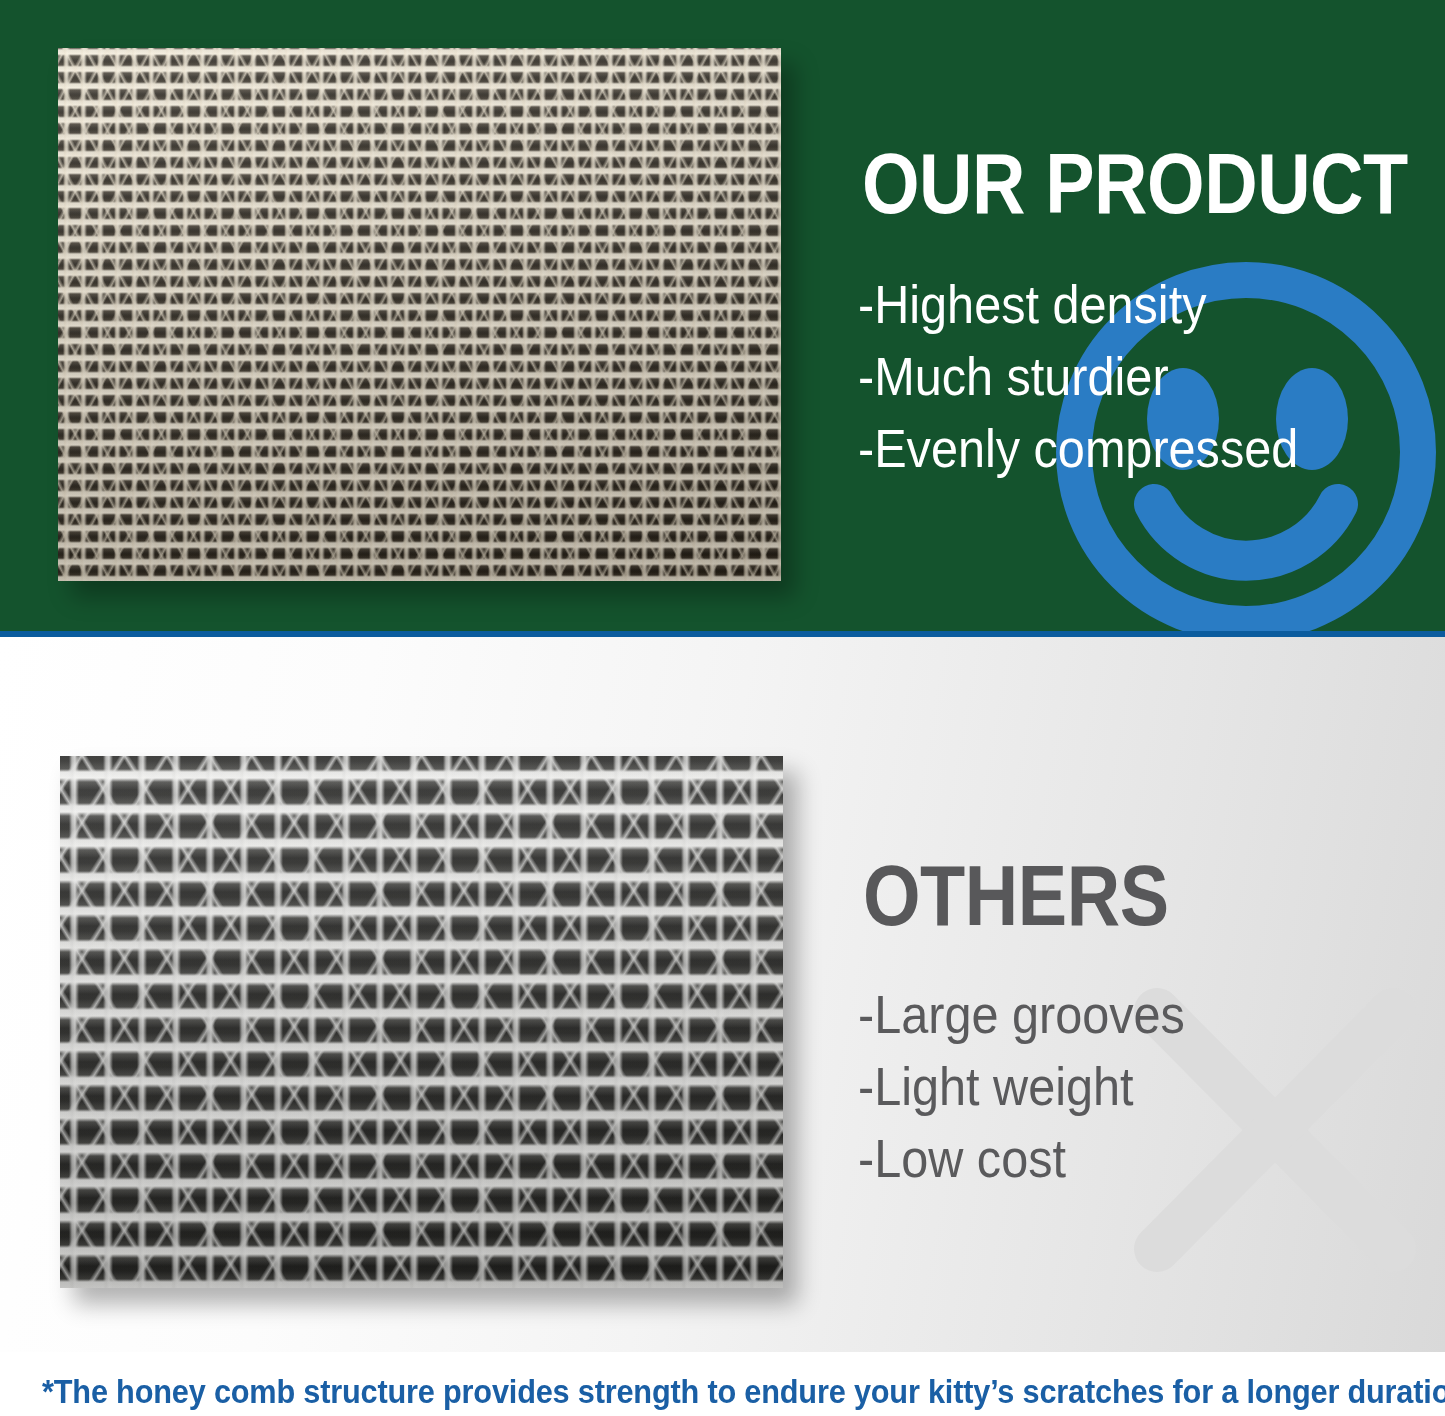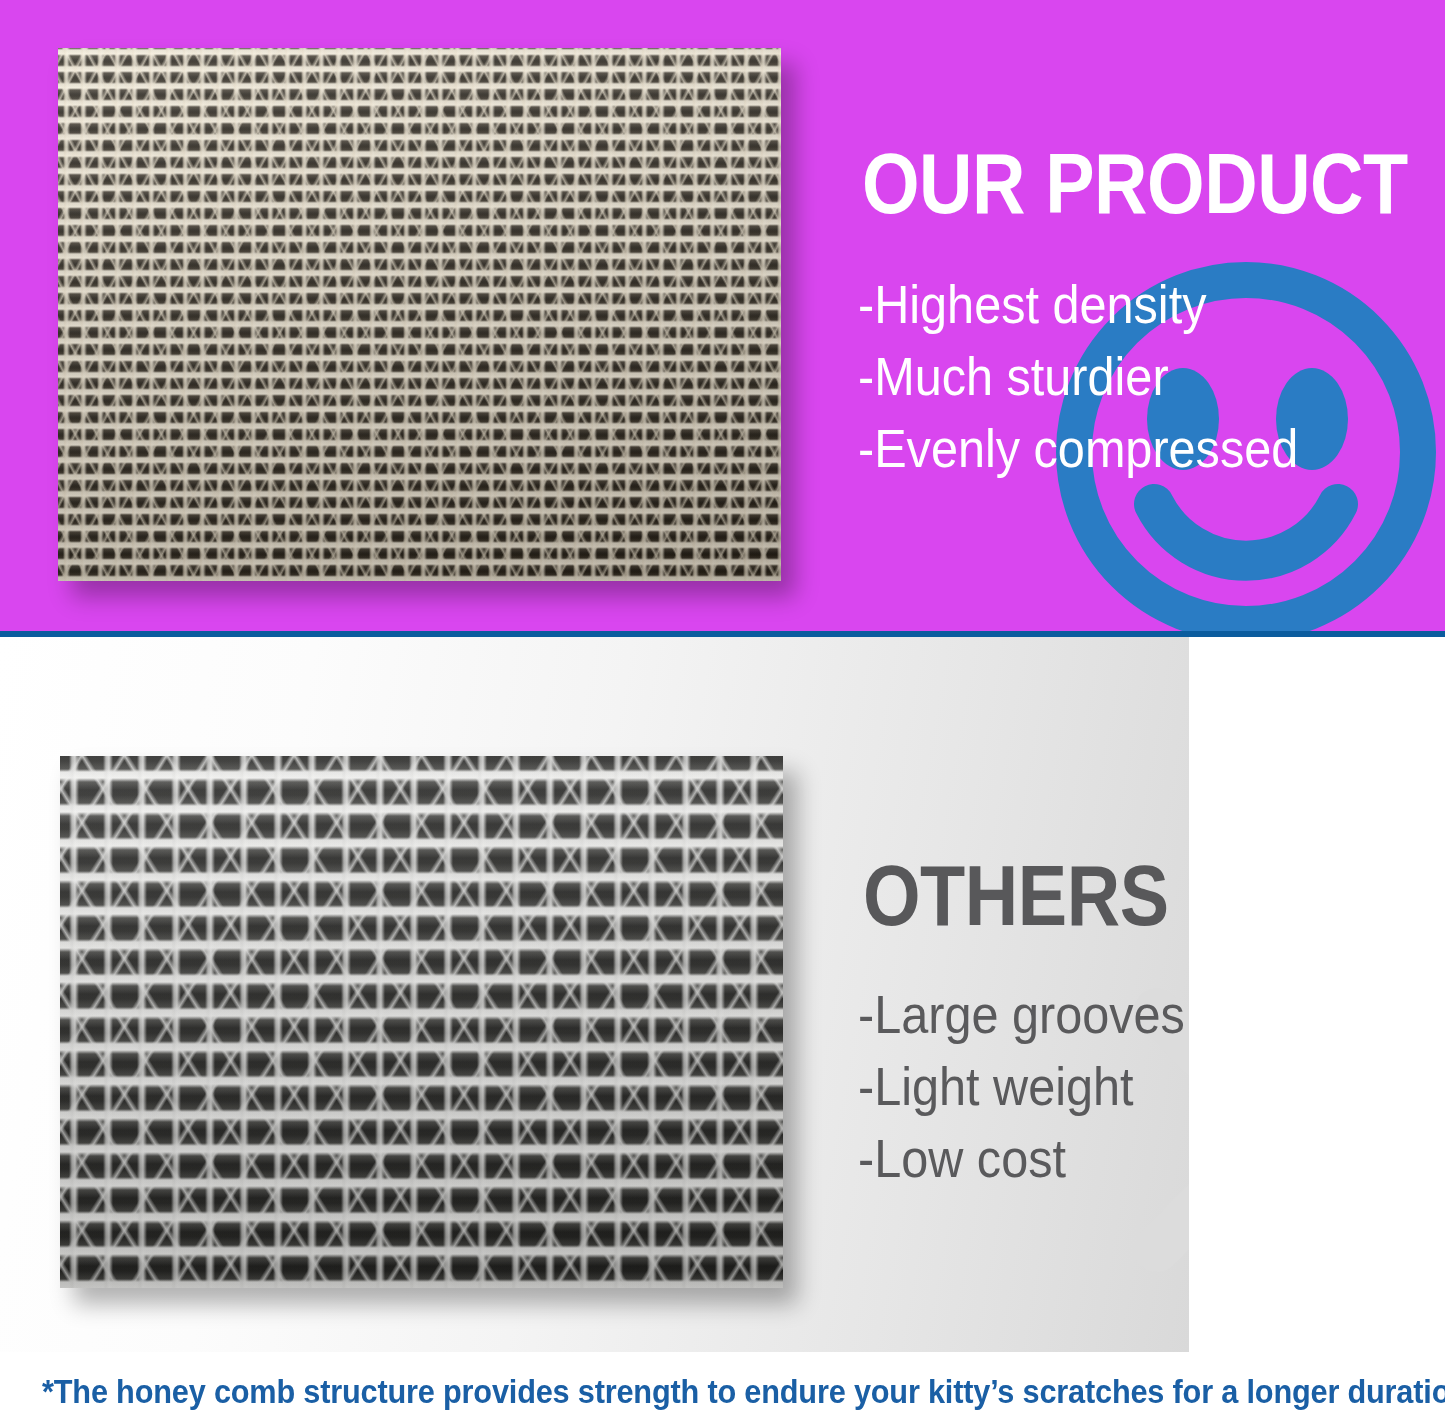--- a/index.html
+++ b/index.html
@@ -21,21 +21,21 @@
     background: #ffffff;
   }
 
   
   .panel-top {
     position: absolute;
     left: 0;
     top: 0;
     width: 1445px;
     height: 637px;
-    background: #d946ef;
+    background: #14532d;
     overflow: hidden;
   }
   .panel-top-edge {
     position: absolute;
     left: 0;
     top: 631px;
     width: 1445px;
     height: 6px;
     background: #0b5c9e;
   }
@@ -48,21 +48,21 @@
     width: 400px;
     height: 400px;
     pointer-events: none;
   }
 
   
   .panel-bottom {
     position: absolute;
     left: 0;
     top: 637px;
-    width: 1189px;
+    width: 1445px;
     height: 715px;
     background: linear-gradient(100deg, #ffffff 0%, #fcfcfc 24%, #f4f4f4 48%, #e6e6e6 76%, #d9d9d9 100%);
     overflow: hidden;
   }
   .xmark {
     position: absolute;
     left: 1105px;
     top: 318px;
     width: 340px;
     height: 350px;

